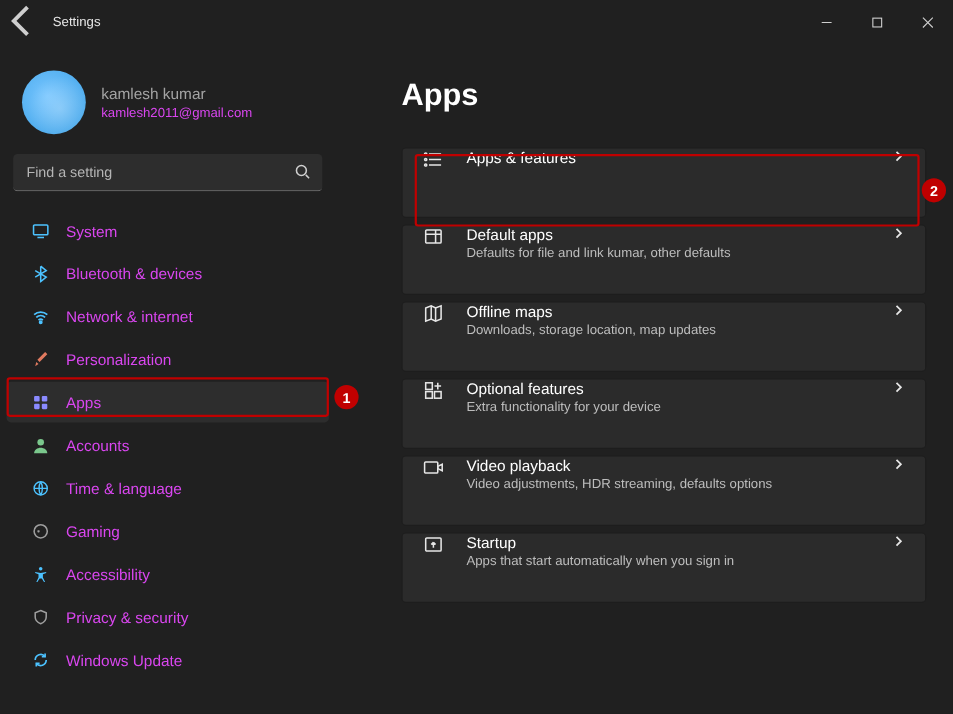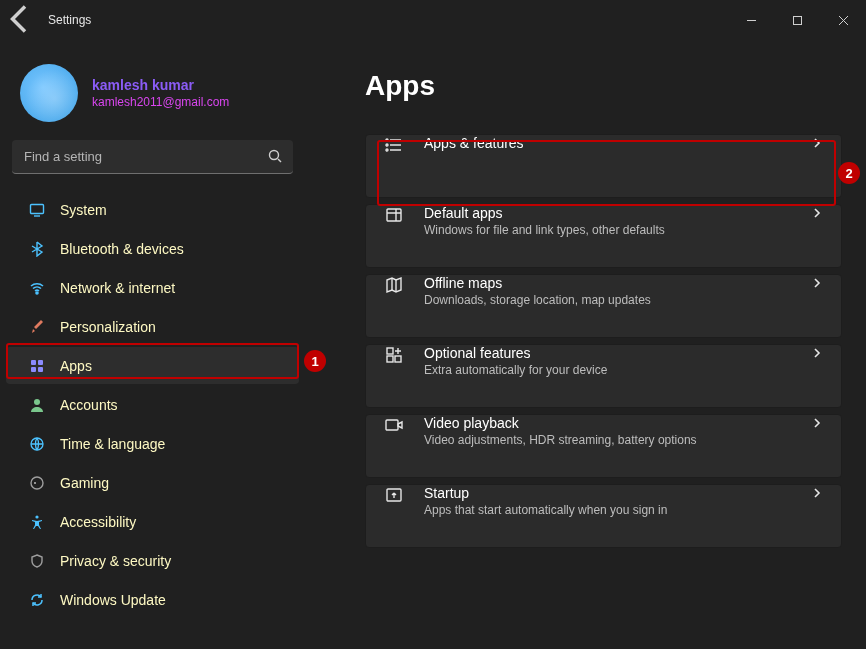--- a/index.html
+++ b/index.html
@@ -8,28 +8,28 @@
   .titlebar .back { width: 40px; text-align: center; color: #cfcfcf; font-size: 14px; }
   .titlebar .title { font-size: 12px; color: #e6e6e6; margin-left: 8px; }
   .winbtns { margin-left: auto; display: flex; }
   .winbtn { width: 46px; height: 40px; display: flex; align-items: center; justify-content: center; color: #cfcfcf; }
   .winbtn svg { width: 11px; height: 11px; }
   .body { display: flex; height: calc(649px - 40px); }
   .sidebar { width: 305px; padding: 10px 0 10px 0; }
   .profile { display: flex; align-items: center; padding: 14px 20px 18px 20px; gap: 14px; }
   .avatar { width: 58px; height: 58px; border-radius: 50%; background: radial-gradient(circle at 40% 40%, #78c6ff, #3aa0e6); position: relative; overflow: hidden; }
   .avatar::after { content:""; position:absolute; inset:0; background: radial-gradient(circle at 60% 60%, rgba(255,255,255,.25), transparent 60%); }
-  .profile .name { font-size: 14px; font-weight: 700; color: #8b5cf6; }
+  .profile .name { font-size: 14px; font-weight: 400; color: #a3a3a3; }
   .profile .email { font-size: 12px; color: #d946ef; margin-top: 2px; }
   .searchwrap { margin: 0 12px 16px 12px; position: relative; }
   .search { width: 100%; height: 34px; background: #2d2d2d; border: none; border-bottom: 1px solid #6f6f6f; border-radius: 4px; color: #cfcfcf; padding: 0 36px 0 12px; font-size: 13px; }
   .search::placeholder { color: #b5b5b5; }
   .searchicon { position: absolute; right: 10px; top: 8px; color: #cfcfcf; }
   .nav { display: flex; flex-direction: column; }
-  .navitem { display: flex; align-items: center; gap: 14px; height: 37px; padding: 0 12px 0 22px; font-size: 14px; color: #fef9c3; border-radius: 4px; margin: 1px 6px; position: relative; }
+  .navitem { display: flex; align-items: center; gap: 14px; height: 37px; padding: 0 12px 0 22px; font-size: 14px; color: #d946ef; border-radius: 4px; margin: 1px 6px; position: relative; }
   .navitem.selected { background: #2d2d2d; }
   .navitem .navicon { width: 18px; height: 18px; display:flex; align-items:center; justify-content:center; }
   .navitem .navicon svg { width: 16px; height: 16px; }
   .hl1 { position:absolute; border: 2px solid #c00000; border-radius: 3px; pointer-events: none; }
   .badge { position:absolute; width: 22px; height: 22px; border-radius: 50%; background: #c00000; color:#fff; font-size: 13px; font-weight: 600; display:flex; align-items:center; justify-content:center; }
   .main { flex: 1; padding: 30px 24px 10px 60px; overflow: hidden; }
   .pageheader { font-size: 28px; font-weight: 600; margin-bottom: 32px; }
   .cards { display:flex; flex-direction: column; gap: 6px; }
   .card { background: #2b2b2b; border: 1px solid #1d1d1d; border-radius: 4px; height: 64px; display:flex; align-items: flex-start; padding: 0 18px; gap: 20px; }
   .card .cicon { width: 20px; height: 20px; color:#e6e6e6; display:flex; align-items:center; justify-content:center; }
@@ -213,21 +213,21 @@
 
       <div class="card">
         <span class="cicon">
             <svg viewBox="0 0 20 20" fill="none" stroke="currentColor" stroke-width="1.4">
               <rect x="3" y="4" width="14" height="12" rx="1"></rect>
               <path d="M3 8h14M12 4v12"></path>
             </svg>
           </span>
         <div class="ct">
             <div class="t">Default apps</div>
-            <div class="d">Windows for file and link types, other defaults</div>
+            <div class="d">Defaults for file and link kumar, other defaults</div>
           </div>
         <span class="chev"><svg viewBox="0 0 12 12" fill="none" stroke="currentColor" stroke-width="1.6">
               <path d="M4 2l4 4-4 4"></path>
             </svg></span>
       </div>
 
       <div class="card">
         <span class="cicon">
             <svg viewBox="0 0 20 20" fill="none" stroke="currentColor" stroke-width="1.4">
               <path d="M3 5l5-2 4 2 5-2v12l-5 2-4-2-5 2z"></path>
@@ -247,38 +247,38 @@
         <span class="cicon">
             <svg viewBox="0 0 20 20" fill="none" stroke="currentColor" stroke-width="1.4">
               <rect x="3" y="3" width="6" height="6"></rect>
               <rect x="3" y="11" width="6" height="6"></rect>
               <rect x="11" y="11" width="6" height="6"></rect>
               <path d="M14 3v6M11 6h6"></path>
             </svg>
           </span>
         <div class="ct">
             <div class="t">Optional features</div>
-            <div class="d">Extra automatically for your device</div>
+            <div class="d">Extra functionality for your device</div>
           </div>
         <span class="chev"><svg viewBox="0 0 12 12" fill="none" stroke="currentColor" stroke-width="1.6">
               <path d="M4 2l4 4-4 4"></path>
             </svg></span>
       </div>
 
 
       <div class="card">
         <span class="cicon">
             <svg viewBox="0 0 20 20" fill="none" stroke="currentColor" stroke-width="1.4">
               <rect x="2" y="5" width="12" height="10" rx="1"></rect>
               <path d="M14 9l4-2v6l-4-2z"></path>
             </svg>
           </span>
         <div class="ct">
             <div class="t">Video playback</div>
-            <div class="d">Video adjustments, HDR streaming, battery options</div>
+            <div class="d">Video adjustments, HDR streaming, defaults options</div>
           </div>
         <span class="chev"><svg viewBox="0 0 12 12" fill="none" stroke="currentColor" stroke-width="1.6">
               <path d="M4 2l4 4-4 4"></path>
             </svg></span>
       </div>
 
       <div class="card">
         <span class="cicon">
             <svg viewBox="0 0 20 20" fill="none" stroke="currentColor" stroke-width="1.4">
               <rect x="3" y="4" width="14" height="12" rx="1"></rect>

